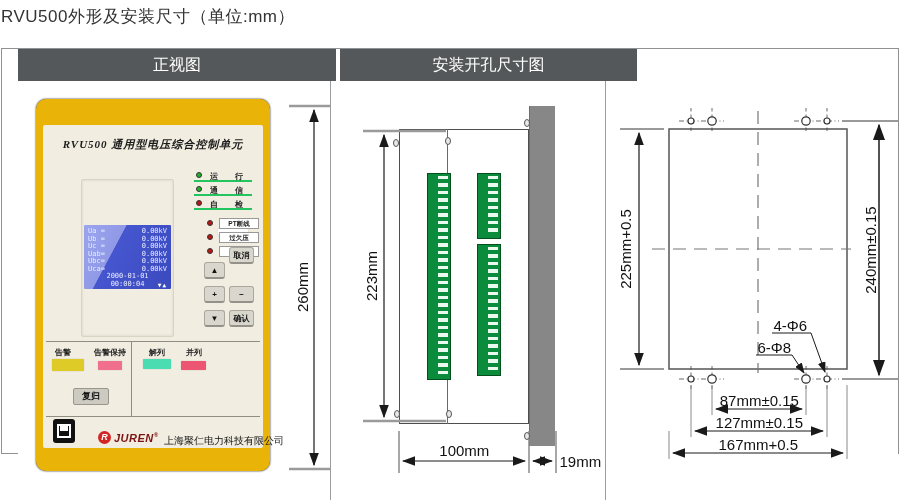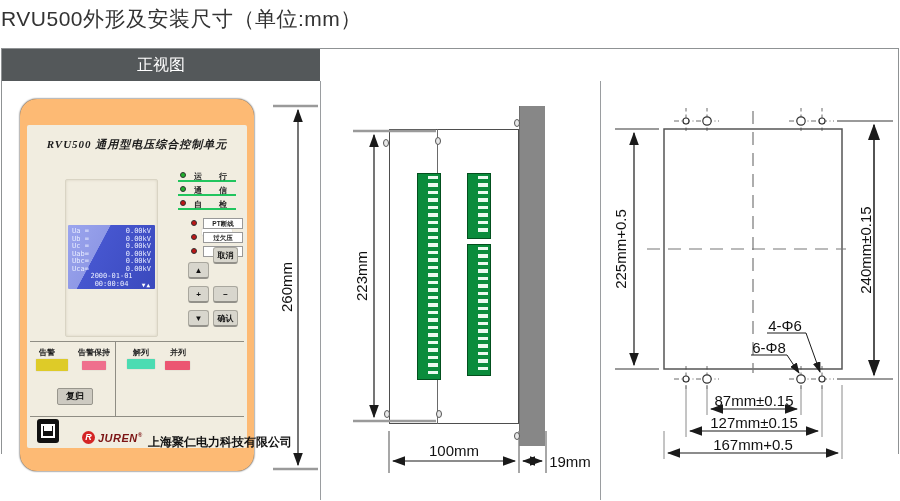--- a/index.html
+++ b/index.html
@@ -1,31 +1,31 @@
 <!DOCTYPE html>
 <html><head>
 <meta charset="utf-8">
 <style>
   * { margin:0; padding:0; box-sizing:border-box; }
   html,body { width:900px; height:501px; background:#fff; overflow:hidden;
     font-family:"Liberation Sans","DejaVu Sans",sans-serif; }
   .page { position:relative; width:900px; height:501px; background:#fff; }
 
-  .page-title { position:absolute; left:1px; top:5px; font-size:21px; color:#333; font-weight:400; letter-spacing:0.5px; }
-
-  .vtable { position:absolute; left:1px; top:48px; width:898px; height:406px; border:1px solid #8f9294; background:#fff; }
+  .page-title { position:absolute; left:1px; top:5px; font-size:17px; color:#333; font-weight:400; letter-spacing:0.5px; }
+
+  .vtable { position:absolute; left:1px; top:48px; width:898px; height:406px; border:1px solid #8f9294; background:#fff;padding-left:16px; }
   .vt-head { display:flex; height:32px; background:#fff; }
   .vt-head .th { background:#54585a; color:#fff; font-size:16px; text-align:center; line-height:32px; font-weight:400; }
   .vt-head .gap { width:2px; background:#fff; }
   .vt-body { display:flex; height:419px; }
   .cell { position:relative; height:419px; background:#fff; }
   .sep { width:1px; background:#9a9da0; }
 
   
-  .device { position:absolute; left:18px; top:18px; width:234px; height:372px; background:#fdba74; border-radius:17px; box-shadow:0 0 2px #000; }
+  .device { position:absolute; left:18px; top:18px; width:234px; height:372px; background:#eab308; border-radius:10px; box-shadow:0 0 2px #000; }
   .face { position:absolute; left:7px; top:26px; width:220px; height:323px; background:#f1ede0; border-radius:2px; }
   .model-title { position:absolute; left:0; top:12px; width:100%; text-align:center;
     font-family:"Liberation Serif","DejaVu Serif",serif; font-style:italic; font-weight:bold;
     font-size:11px; letter-spacing:1px; color:#1a1a1a; white-space:nowrap; }
 
   .lcd-recess { position:absolute; left:38px; top:54px; width:93px; height:158px; border:1px solid #d9d4c4; border-radius:2px; box-shadow:inset 0 0 3px #d8d2c0; }
   .lcd { position:absolute; left:2px; top:45px; width:87px; height:64px; border-radius:1px;
     background:linear-gradient(118deg,#9ba5ee 0%,#8f99e6 35%,#4656cf 35.5%,#3a49bd 100%);
     font-family:"DejaVu Sans Mono","Liberation Mono",monospace; font-size:7px; line-height:7.5px;
     color:#e9edff; padding:3px 4px 2px 4px; display:flex; flex-direction:column; }
@@ -55,21 +55,21 @@
     border-radius:2px; text-align:center; font-size:9px; line-height:15px; font-weight:bold; color:#111; }
 
   .usb { position:absolute; left:10px; top:294px; width:22px; height:24px; background:#111; border-radius:3px; }
   .usb-inner { position:absolute; left:4px; top:5px; width:14px; height:14px; border:2px solid #fff; }
   .usb-pin { position:absolute; left:7px; top:7px; width:8px; height:5px; background:#fff; }
   .logo-circle { position:absolute; left:55px; top:306px; width:13px; height:13px; border-radius:50%;
     color:#fff; font-size:9px; font-weight:bold; font-style:italic; text-align:center; line-height:13px; }
   .logo-text { position:absolute; left:71px; top:307px; font-size:11px; font-weight:bold; font-style:italic;
     letter-spacing:0.5px; color:#7c1414; white-space:nowrap; }
   .logo-reg { font-size:6px; vertical-align:super; }
-  .company { position:absolute; left:121px; top:309px; font-size:12px; font-weight:bold; color:#111; white-space:nowrap; }
+  .company { position:absolute; left:121px; top:309px; font-size:10px; font-weight:normal; color:#111; white-space:nowrap; }
 
   
   .dim { position:absolute; font-size:15px; font-weight:500; color:#111; white-space:nowrap;
     transform:translate(-50%,-50%); }
   .dim.v { transform:translate(-50%,-50%) rotate(-90deg); }
 
   
   .case-body { position:absolute; left:68px; top:48px; width:130px; height:295px; background:#fff; border:1px solid #4e4e4e; }
   .case-split { position:absolute; left:116px; top:48px; width:1px; height:295px; background:#6a6a6a; }
   .bezel-bar { position:absolute; left:198px; top:25px; width:26px; height:340px; background:#878787; border-left:1px solid #6e6e6e; }
@@ -84,20 +84,21 @@
 
 <div class="page">
 
   <div class="page-title">RVU500外形及安装尺寸（单位:mm）</div>
 
   <div class="vtable">
     <div class="vt-head">
       <div class="th" style="width:318px">正视图</div>
       <div class="gap"></div>
       <div class="gap"></div>
+      <div class="th" style="width:297px">安装开孔尺寸图</div>
     </div>
 
     <div class="vt-body">
 
       <div class="cell" style="width:318px">
 
         <div class="device">
           <div class="face">
             <div class="model-title">RVU500 通用型电压综合控制单元</div>
 

